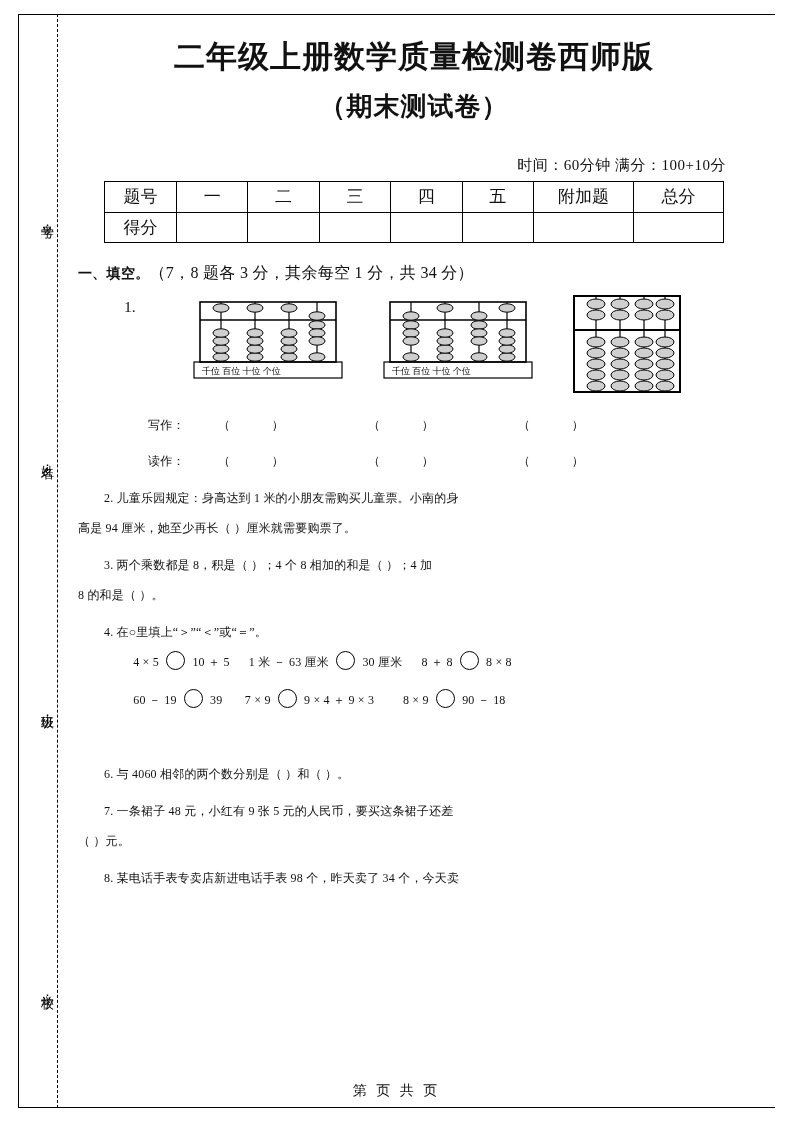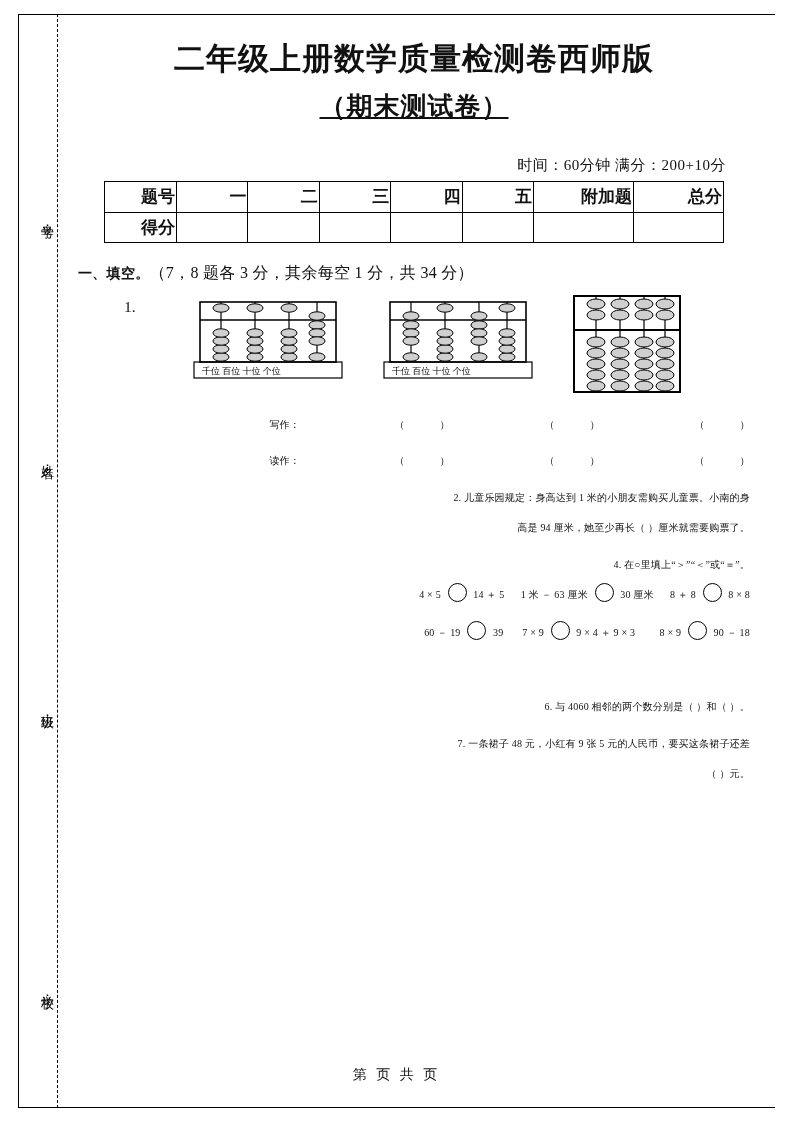--- a/index.html
+++ b/index.html
@@ -50,80 +50,78 @@
   
   .content {
     position: absolute;
     left: 78px;
     top: 26px;
     width: 672px;
   }
 
   .title {
     text-align: center;
-    font-family: Liberation Sans, sans-serif;
+    font-family: Liberation Mono, monospace;
     font-weight: bold;
     font-size: 31px;
     letter-spacing: 1px;
     margin: 14px 0 0 0;
     line-height: 1.25;
   }
   .subtitle {
     text-align: center;
     font-family: "Liberation Sans", "DejaVu Sans", sans-serif;
     font-weight: bold;
     font-size: 26px;
     margin: 10px 0 0 0;
     letter-spacing: 1px;
-    text-decoration: underline;
   }
 
   .exam-info {
     text-align: right;
     font-size: 15px;
     margin: 32px 24px 6px 0;
     letter-spacing: 0.5px;
   }
 
   table.score-table {
     border-collapse: collapse;
     margin: 0 auto;
     width: 620px;
     table-layout: fixed;
   }
   table.score-table td {
     border: 1px solid #000;
     height: 31px;
-    text-align: right;
+    text-align: center;
     font-size: 17px;
-    font-weight: bold;
+    font-weight: normal;
     font-family: "Liberation Sans", "DejaVu Sans", sans-serif;
   }
   table.score-table td.head {
     font-size: 17px;
   }
   table.score-table tr.blank td { height: 30px; }
 
   .section-head {
     font-size: 16px;
     margin: 20px 0 8px 0;
     letter-spacing: 0.3px;
   }
   .section-head .bold {
     font-family: "Liberation Sans", "DejaVu Sans", sans-serif;
     font-weight: bold;
     font-size: 14px;
   }
 
   .q {
-    font-size: 10px;
+    font-size: 12px;
     line-height: 30px;
     letter-spacing: 0.2px;
     margin: 7px 0 0 0;
-    text-align: right;
   }
   .q .ind { display: inline-block; width: 26px; }
 
   
   .abacus-row {
     position: relative;
     height: 112px;
     margin-top: 4px;
   }
   .q-num-1 {
@@ -141,21 +139,21 @@
     width: 19px; height: 19px;
     border: 1px solid #000;
     border-radius: 50%;
     vertical-align: -4px;
     margin: 0 4px;
   }
 
   .footer {
     position: absolute;
     left: 0; right: 0;
-    bottom: 38px;
+    bottom: 22px;
     text-align: center;
     font-size: 14px;
     letter-spacing: 3px;
   }
 </style>
 </head>
 <body>
 
 <div class="page-border"></div>
 <div class="dashed-line"></div>
@@ -163,21 +161,21 @@
 <div class="margin-label ml1">学号：</div>
 <div class="margin-label ml2">姓名：</div>
 <div class="margin-label ml3">班级：</div>
 <div class="margin-label ml4">学校：</div>
 
 <div class="content">
 
   <div class="title">二年级上册数学质量检测卷西师版</div>
   <div class="subtitle">（期末测试卷）</div>
 
-  <div class="exam-info">时间：60分钟  满分：200+10分</div>
+  <div class="exam-info">时间：60分钟  满分：100+10分</div>
 
   <table class="score-table">
     <tbody>
         <tr>
       <td class="head" style="width:72px">题号</td>
       <td>一</td>
       <td>二</td>
       <td>三</td>
       <td>四</td>
       <td>五</td>
@@ -322,29 +320,33 @@
   </div>
   <div class="write-lines q">
     <span class="lbl">读作：</span><span class="slot">（&nbsp;&nbsp;&nbsp;&nbsp;&nbsp;&nbsp;&nbsp;&nbsp;&nbsp;&nbsp;&nbsp;&nbsp;&nbsp;）</span><span class="slot">（&nbsp;&nbsp;&nbsp;&nbsp;&nbsp;&nbsp;&nbsp;&nbsp;&nbsp;&nbsp;&nbsp;&nbsp;&nbsp;）</span><span class="slot">（&nbsp;&nbsp;&nbsp;&nbsp;&nbsp;&nbsp;&nbsp;&nbsp;&nbsp;&nbsp;&nbsp;&nbsp;&nbsp;）</span>
   </div>
 
   <div class="q">
     <span class="ind"></span><span>2. 儿童乐园规定：身高达到 1 米的小朋友需购买儿童票。小南的身</span><br>
     <span>高是 94 厘米，她至少再长（     ）厘米就需要购票了。</span>
   </div>
 
+  <div class="q">
+    <span class="ind"></span><span>3. 两个乘数都是 8，积是（      ）；4 个 8 相加的和是（       ）；4 加</span><br>
+    <span>8 的和是（      ）。</span>
+  </div>
 
   <div class="q">
     <span class="ind"></span><span>4. 在○里填上“＞”“＜”或“＝”。</span>
   </div>
   <div class="q" style="margin-top:0">
     <span class="ind"></span><span class="ind"></span>
     <span>4 × 5</span>
     <span class="circ"></span>
-    <span>14 ＋ 5</span>
+    <span>10 ＋ 5</span>
     &nbsp;&nbsp;&nbsp;&nbsp;
     <span>1 米 － 63 厘米</span>
     <span class="circ"></span>
     <span>30 厘米</span>
     &nbsp;&nbsp;&nbsp;&nbsp;
     <span>8 ＋ 8</span>
     <span class="circ"></span>
     <span>8 × 8</span>
   </div>
   <div class="q" style="margin-top:8px">
@@ -368,16 +370,19 @@
 
   <div class="q">
     <span class="ind"></span><span>6. 与 4060 相邻的两个数分别是（        ）和（        ）。</span>
   </div>
 
   <div class="q">
     <span class="ind"></span><span>7. 一条裙子 48 元，小红有 9 张 5 元的人民币，要买这条裙子还差</span><br>
     <span>（      ）元。</span>
   </div>
 
+  <div class="q">
+    <span class="ind"></span><span>8. 某电话手表专卖店新进电话手表 98 个，昨天卖了 34 个，今天卖</span>
+  </div>
 
 </div>
 
 <div class="footer">第 页 共 页</div>
 
 </body></html>

